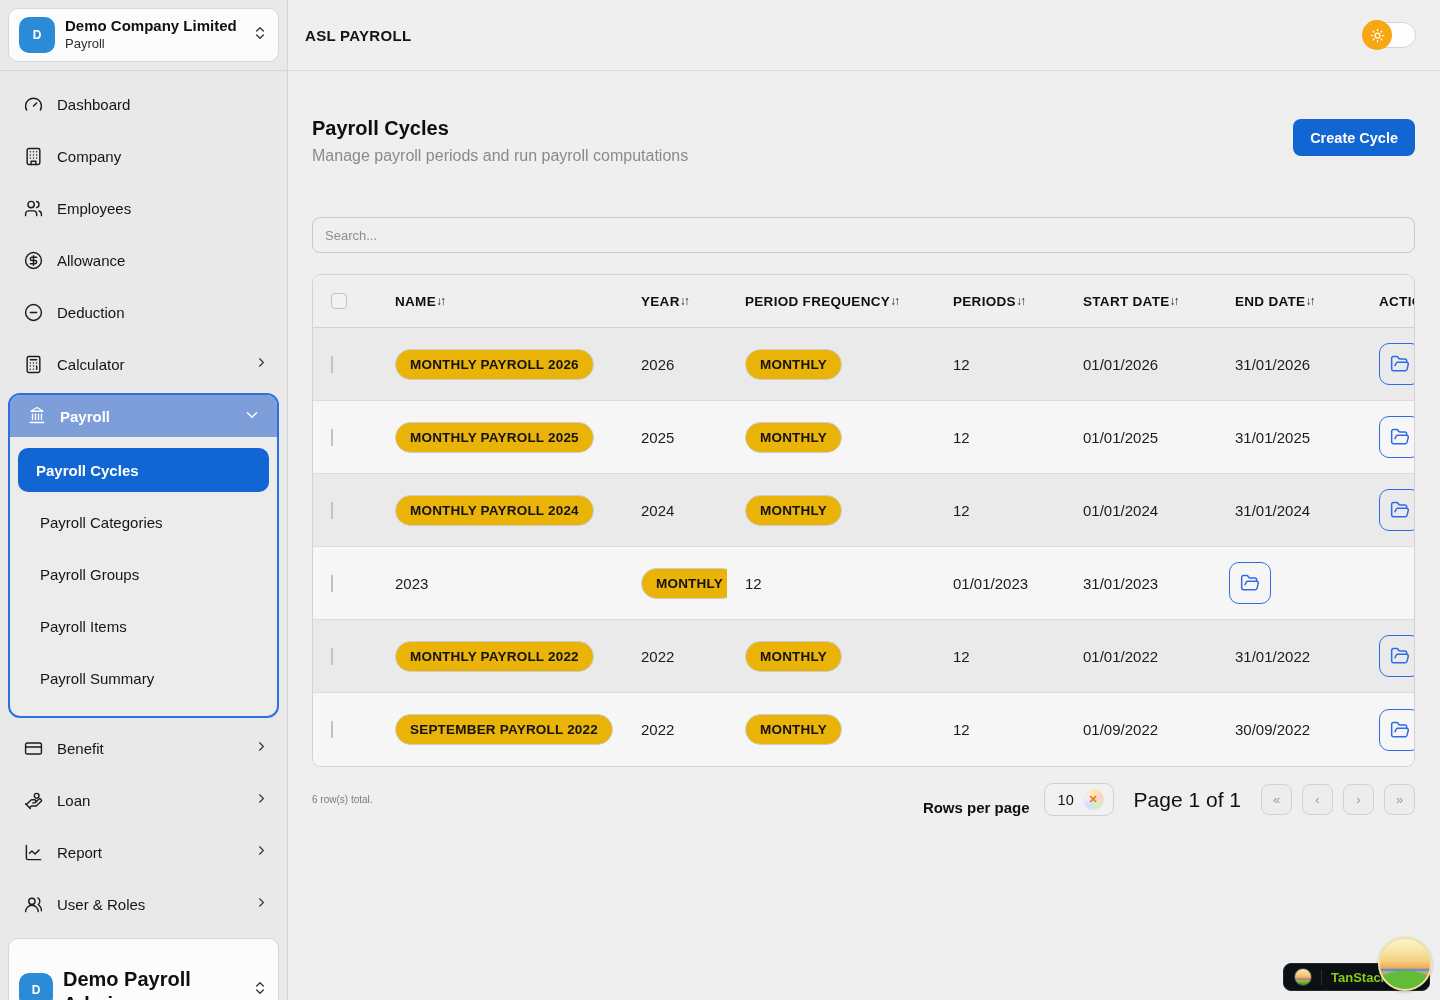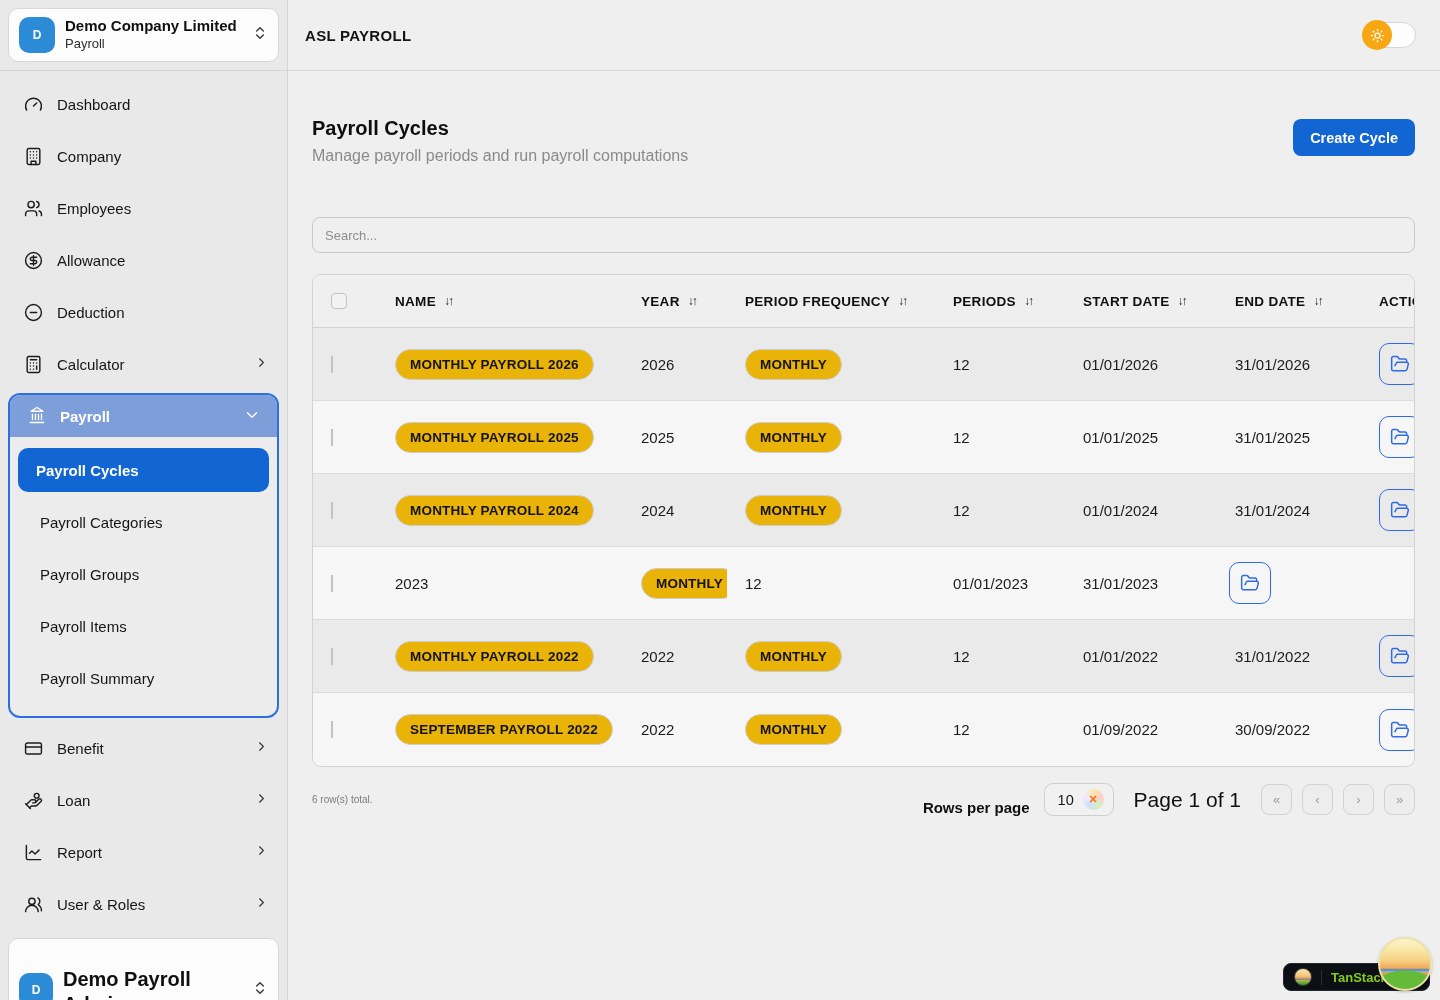--- a/index.html
+++ b/index.html
@@ -101,21 +101,21 @@
     background:#f6f6f6;
   }
   .trow {
     display:grid;
     grid-template-columns:64px 246px 104px 208px 130px 152px 150px minmax(0,1fr);
     align-items:center;
   }
   .thead-row { height:53px; background:#efefef; border-bottom:1px solid #d2d2d2; }
   .th {
     padding-left:18px; font-size:13.5px; font-weight:700; letter-spacing:.3px; color:#101010;
-    white-space:nowrap; overflow:hidden; display:flex; gap:8px;
+    white-space:nowrap; overflow:hidden; display:flex; 
   }
   .sort-glyph { font-size:12px; font-weight:400; color:#1a1a1a; letter-spacing:-2px; cursor:pointer; }
   .tbody .trow { height:73px; border-bottom:1px solid #dcdcdc; }
   .tbody .trow:nth-child(odd) { background:#eaeaea; }
   .tbody .trow:nth-child(even) { background:#f6f6f6; }
   .tbody .trow:last-child { border-bottom:none; }
   .td { padding-left:18px; font-size:15px; font-weight:500; color:#1b1b1b; white-space:nowrap; overflow:hidden; }
 
   .checkbox {
     width:16px; height:16px; border:1.5px solid #c2c2c2; border-radius:4px; background:#f2f2f2; cursor:pointer;

